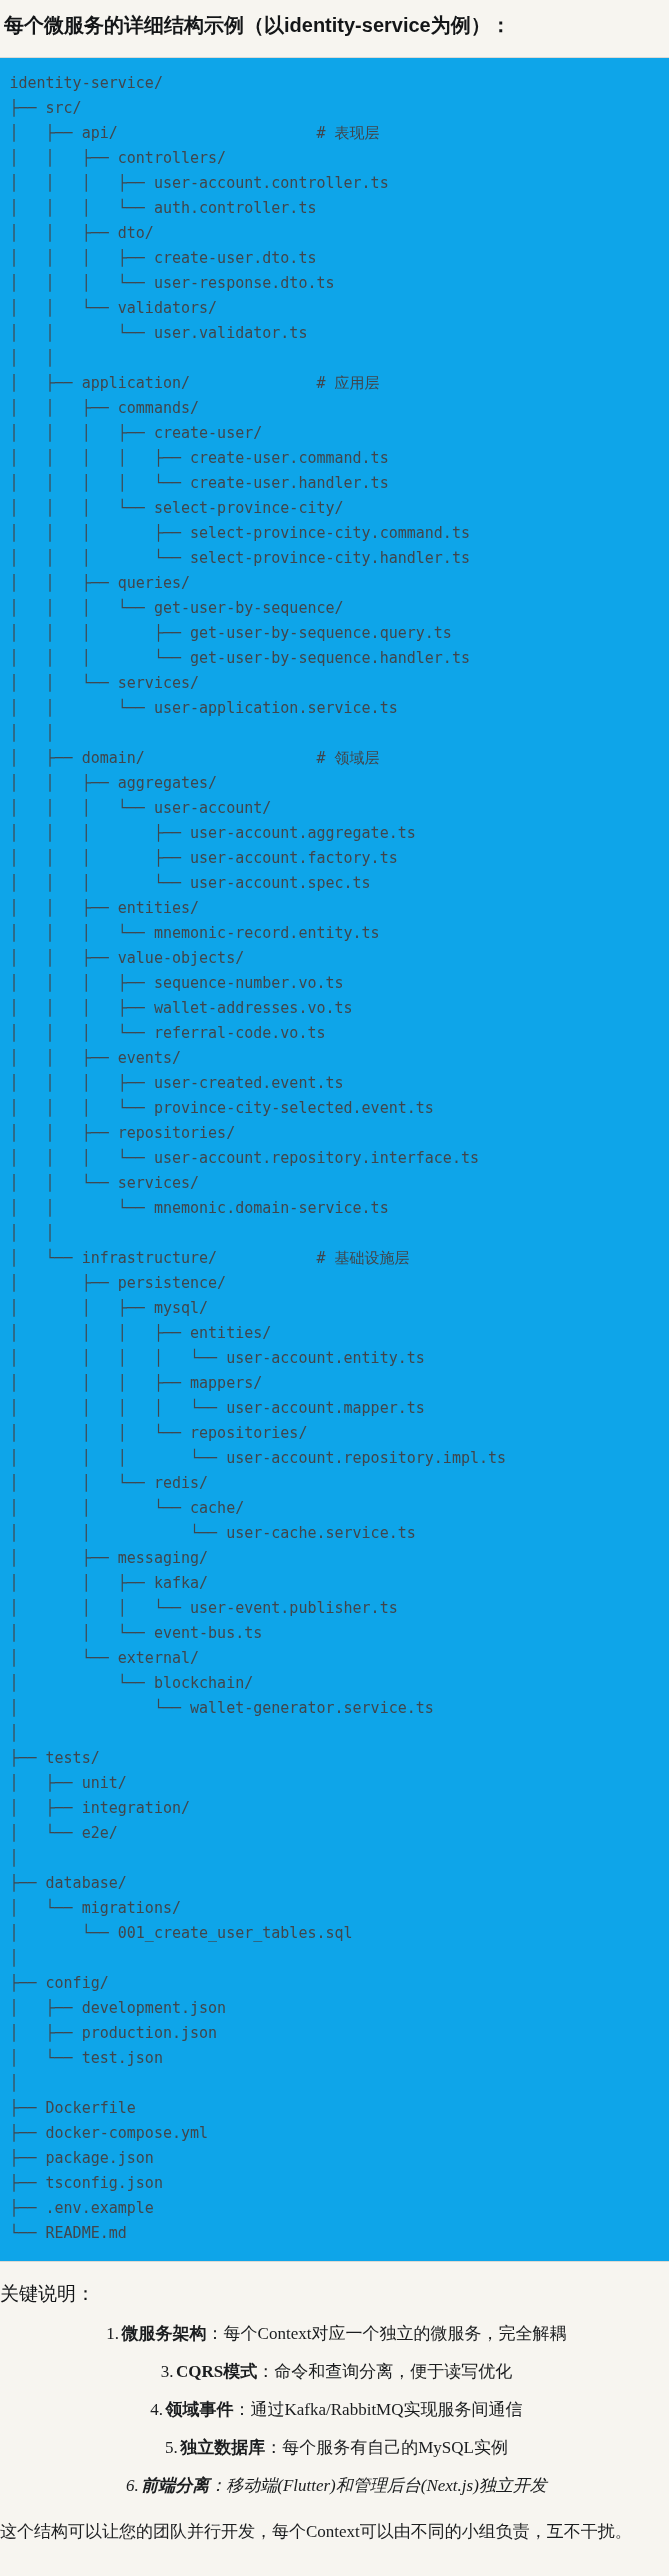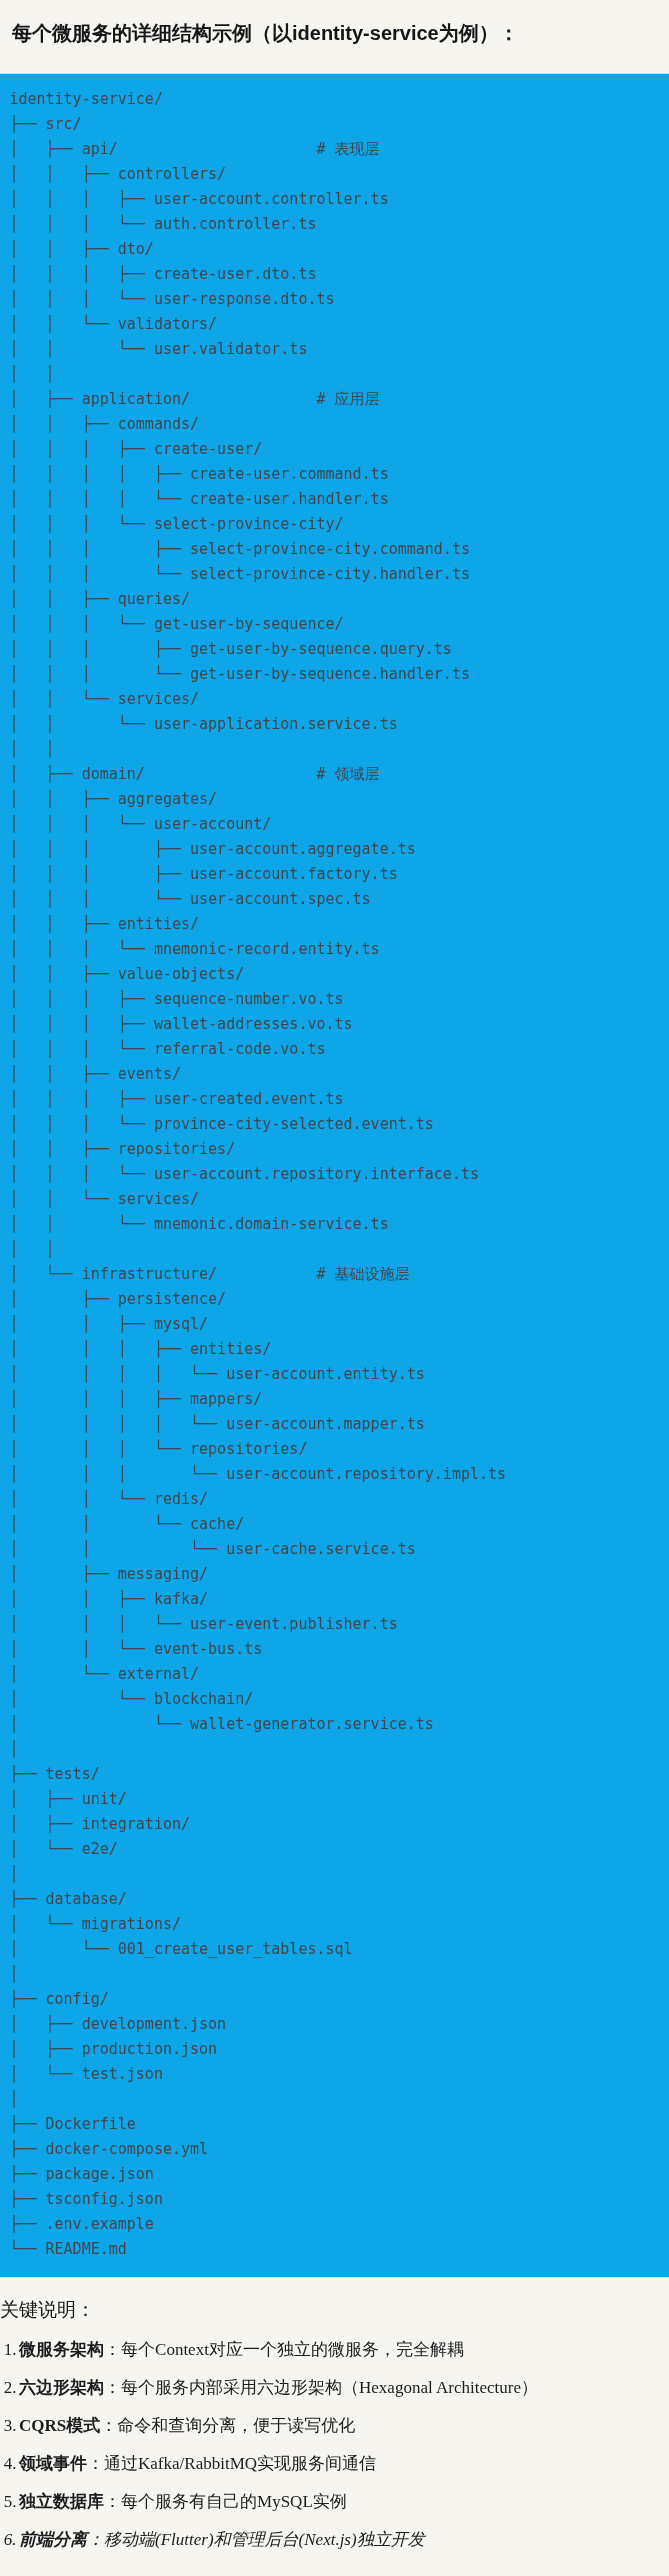--- a/index.html
+++ b/index.html
@@ -12,21 +12,21 @@
     font-family: "Liberation Serif", serif;
     color: #1b1d1f;
   }
   .page {
     width: 669px;
     min-height: 2576px;
     box-sizing: border-box;
     padding-bottom: 11.3px;
   }
   .doc-title {
-    margin: 12px;
+    margin: 4px;
     padding: 8.1px 1.3px 13px 0;
     font-size: 20px;
     line-height: 27.5px;
     font-weight: bold;
     color: #141618;
     font-family: "Liberation Sans", "Liberation Serif", sans-serif;
   }
   .code-block {
     background: #0ea5e9;
     border-top: 0.6px solid #dcdad5;
@@ -49,20 +49,21 @@
     font-size: 19px;
     line-height: 25px;
     font-weight: normal;
     color: #141618;
     font-family: "Liberation Sans", "Liberation Serif", sans-serif;
   }
   ol.notes-list {
     list-style: none;
     margin: 17.5px 0 25px 0;
     padding: 0 0 0 3.8px;
+    text-align: center;
   }
   ol.notes-list li {
     font-size: 17px;
     line-height: 21px;
     margin: 0 0 17px 0;
     color: #1b1d1f;
   }
   ol.notes-list li:last-child {
     margin-bottom: 0;
     font-style: italic;
@@ -174,21 +175,20 @@
 ├── package.json
 ├── tsconfig.json
 ├── .env.example
 └── README.md</pre>
   </div>
 
   <h3 class="notes-heading">关键说明：</h3>
 
   <ol class="notes-list">
     <li><span class="note-num">1.</span><span class="note-label">微服务架构</span><span class="note-text">：每个Context对应一个独立的微服务，完全解耦</span></li>
-    <li><span class="note-num">2.</span><span class="note-label">六边形架构</span><span class="note-text">：每个服务内部采用六边形架构（Hexagonal Architecture）</span></li>
     <li><span class="note-num">3.</span><span class="note-label">CQRS模式</span><span class="note-text">：命令和查询分离，便于读写优化</span></li>
     <li><span class="note-num">4.</span><span class="note-label">领域事件</span><span class="note-text">：通过Kafka/RabbitMQ实现服务间通信</span></li>
     <li><span class="note-num">5.</span><span class="note-label">独立数据库</span><span class="note-text">：每个服务有自己的MySQL实例</span></li>
     <li><span class="note-num">6.</span><span class="note-label">前端分离</span><span class="note-text">：移动端(Flutter)和管理后台(Next.js)独立开发</span></li>
   </ol>
 
   <p class="notes-footer">这个结构可以让您的团队并行开发，每个Context可以由不同的小组负责，互不干扰。</p>
 
 </div>
 

